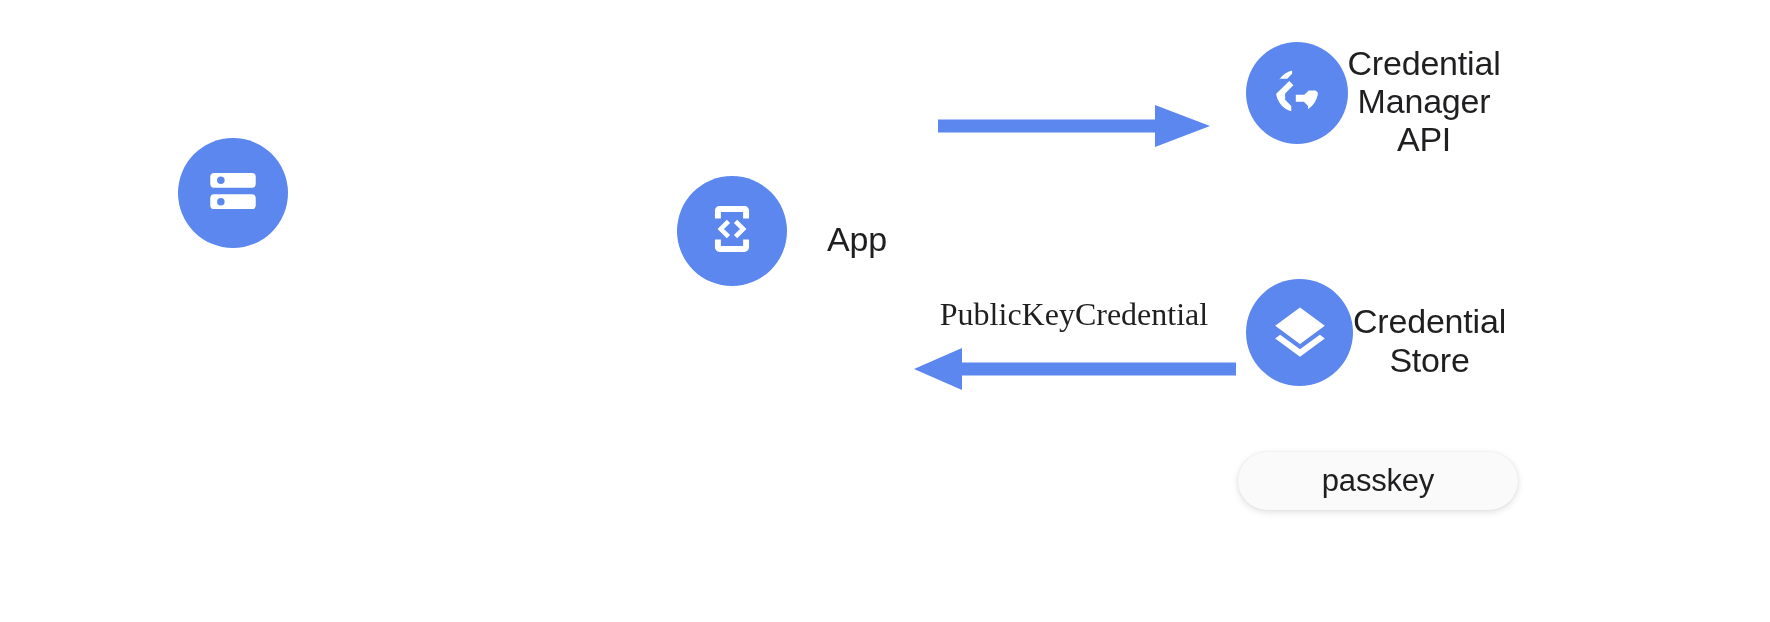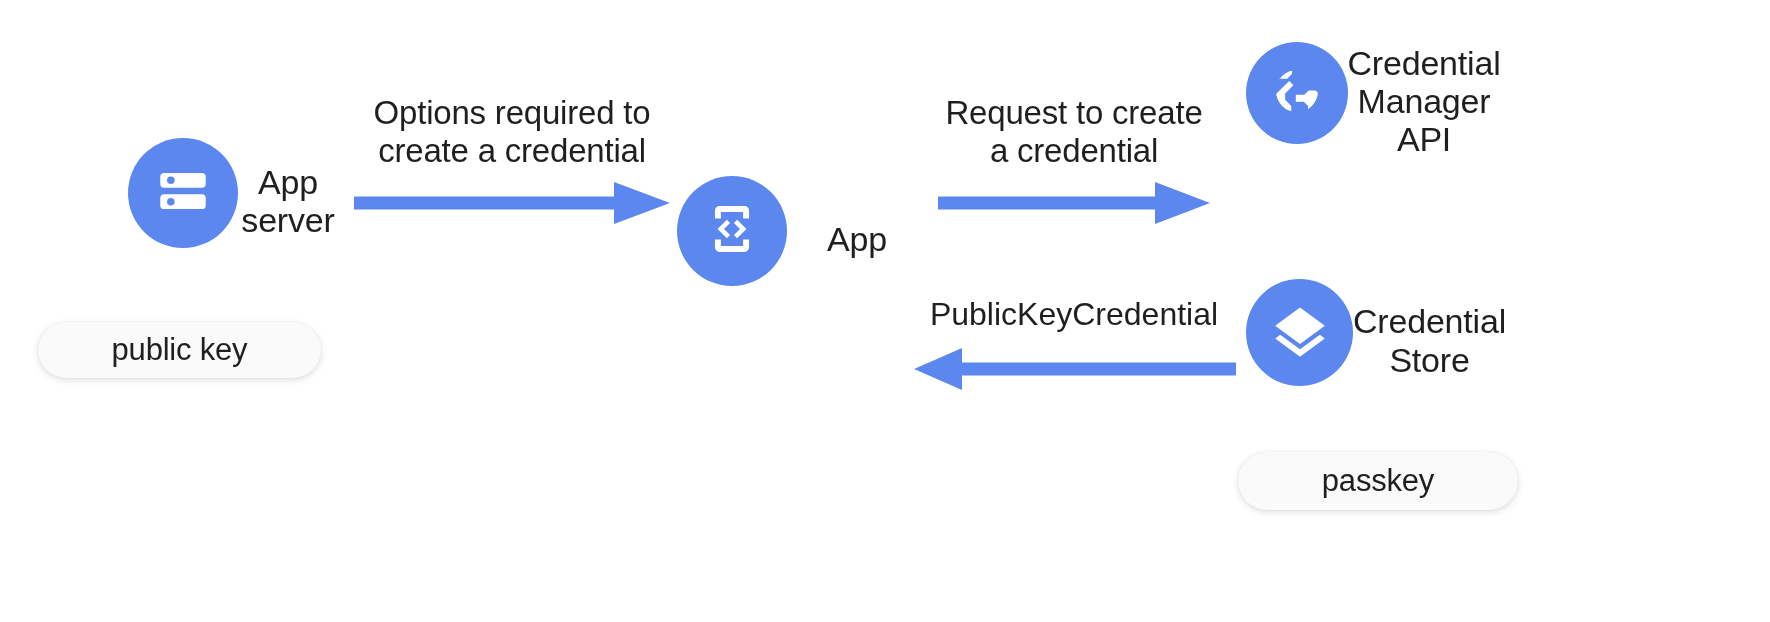--- a/index.html
+++ b/index.html
@@ -66,21 +66,21 @@
   .arrow-group { position: absolute; }
   .arrow-caption {
     color: #1f1f21;
     font-size: 33px;
     line-height: 1.16;
     text-align: center;
     white-space: pre-line;
     letter-spacing: -0.2px;
   }
   .arrow-caption.mono {
-    font-family: Liberation Sans, sans-serif;
+    font-family: Liberation Serif, serif;
     font-size: 32px;
     letter-spacing: 0px;
   }
   .arrow-svg { display: block; }
 </style>
 </head>
 <body>
 
 <div id="diagram">
 
@@ -88,26 +88,22 @@
     <div class="node-circle" style="width:110px; height:110px;">
       <span class="icon">
         <svg width="62" height="62" viewBox="0 0 24 24" aria-hidden="true">
           <rect x="3.2" y="5.0" width="17.6" height="5.7" rx="1.5" fill="#ffffff"></rect>
           <rect x="3.2" y="13.3" width="17.6" height="5.7" rx="1.5" fill="#ffffff"></rect>
           <circle cx="7.3" cy="7.85" r="1.45" fill="#5b87ee"></circle>
           <circle cx="7.3" cy="16.15" r="1.45" fill="#5b87ee"></circle>
         </svg>
       </span>
     </div>
-    <div class="node-label">App server</div>
   </div>
 
-  <div class="pill" style="left:38px; top:322px; width:283px; height:56px;">
-    <span>public key</span>
-  </div>
 
   <div class="node" style="left:727px; top:176px; width:110px;gap:40px;">
     <div class="node-circle" style="width:110px; height:110px;">
       <span class="icon">
         <svg width="62" height="62" viewBox="0 0 24 24" aria-hidden="true">
 
           <path fill="#ffffff" d="M7.2 3.1h9.6c1.0 0 1.8 0.8 1.8 1.8v3.0h-2.3V5.4H7.7v2.5H5.4v-3.0c0-1.0 0.8-1.8 1.8-1.8z"></path>
           <path fill="#ffffff" d="M5.4 16.1h2.3v2.5h8.6v-2.5h2.3v3.0c0 1.0-0.8 1.8-1.8 1.8H7.2c-1.0 0-1.8-0.8-1.8-1.8v-3.0z"></path>
 
           <path fill="#ffffff" d="M10.0 8.4 6.4 12.0l3.6 3.6 1.25-1.25L8.9 12.0l2.35-2.35z"></path>
@@ -141,33 +137,23 @@
         </svg>
       </span>
     </div>
     <div class="node-label">Credential Store</div>
   </div>
 
   <div class="pill" style="left:1238px; top:452px; width:280px; height:58px;">
     <span>passkey</span>
   </div>
 
-  <div class="arrow-group" style="left:352px; top:94px; width:320px;">
-    <div class="arrow-caption">Options required to
-create a credential</div>
-    <svg class="arrow-svg" width="320" height="48" viewBox="0 0 320 48" style="margin-top:8px;">
-      <rect x="2" y="17.5" width="265" height="13" fill="#5b87ee"></rect>
-      <polygon points="262,3 318,24 262,45" fill="#5b87ee"></polygon>
-    </svg>
-  </div>
 
 
   <div class="arrow-group" style="left:936px; top:94px; width:276px;">
-    <div class="arrow-caption">Request to create
-a credential</div>
     <svg class="arrow-svg" width="276" height="48" viewBox="0 0 276 48" style="margin-top:8px;">
       <rect x="2" y="17.5" width="222" height="13" fill="#5b87ee"></rect>
       <polygon points="219,3 274,24 219,45" fill="#5b87ee"></polygon>
     </svg>
   </div>
 
   <div class="arrow-group" style="left:912px; top:296px; width:324px;">
     <div class="arrow-caption mono">PublicKeyCredential</div>
     <svg class="arrow-svg" width="324" height="48" viewBox="0 0 324 48" style="margin-top:12px;">
       <rect x="44" y="17.5" width="280" height="13" fill="#5b87ee"></rect>

